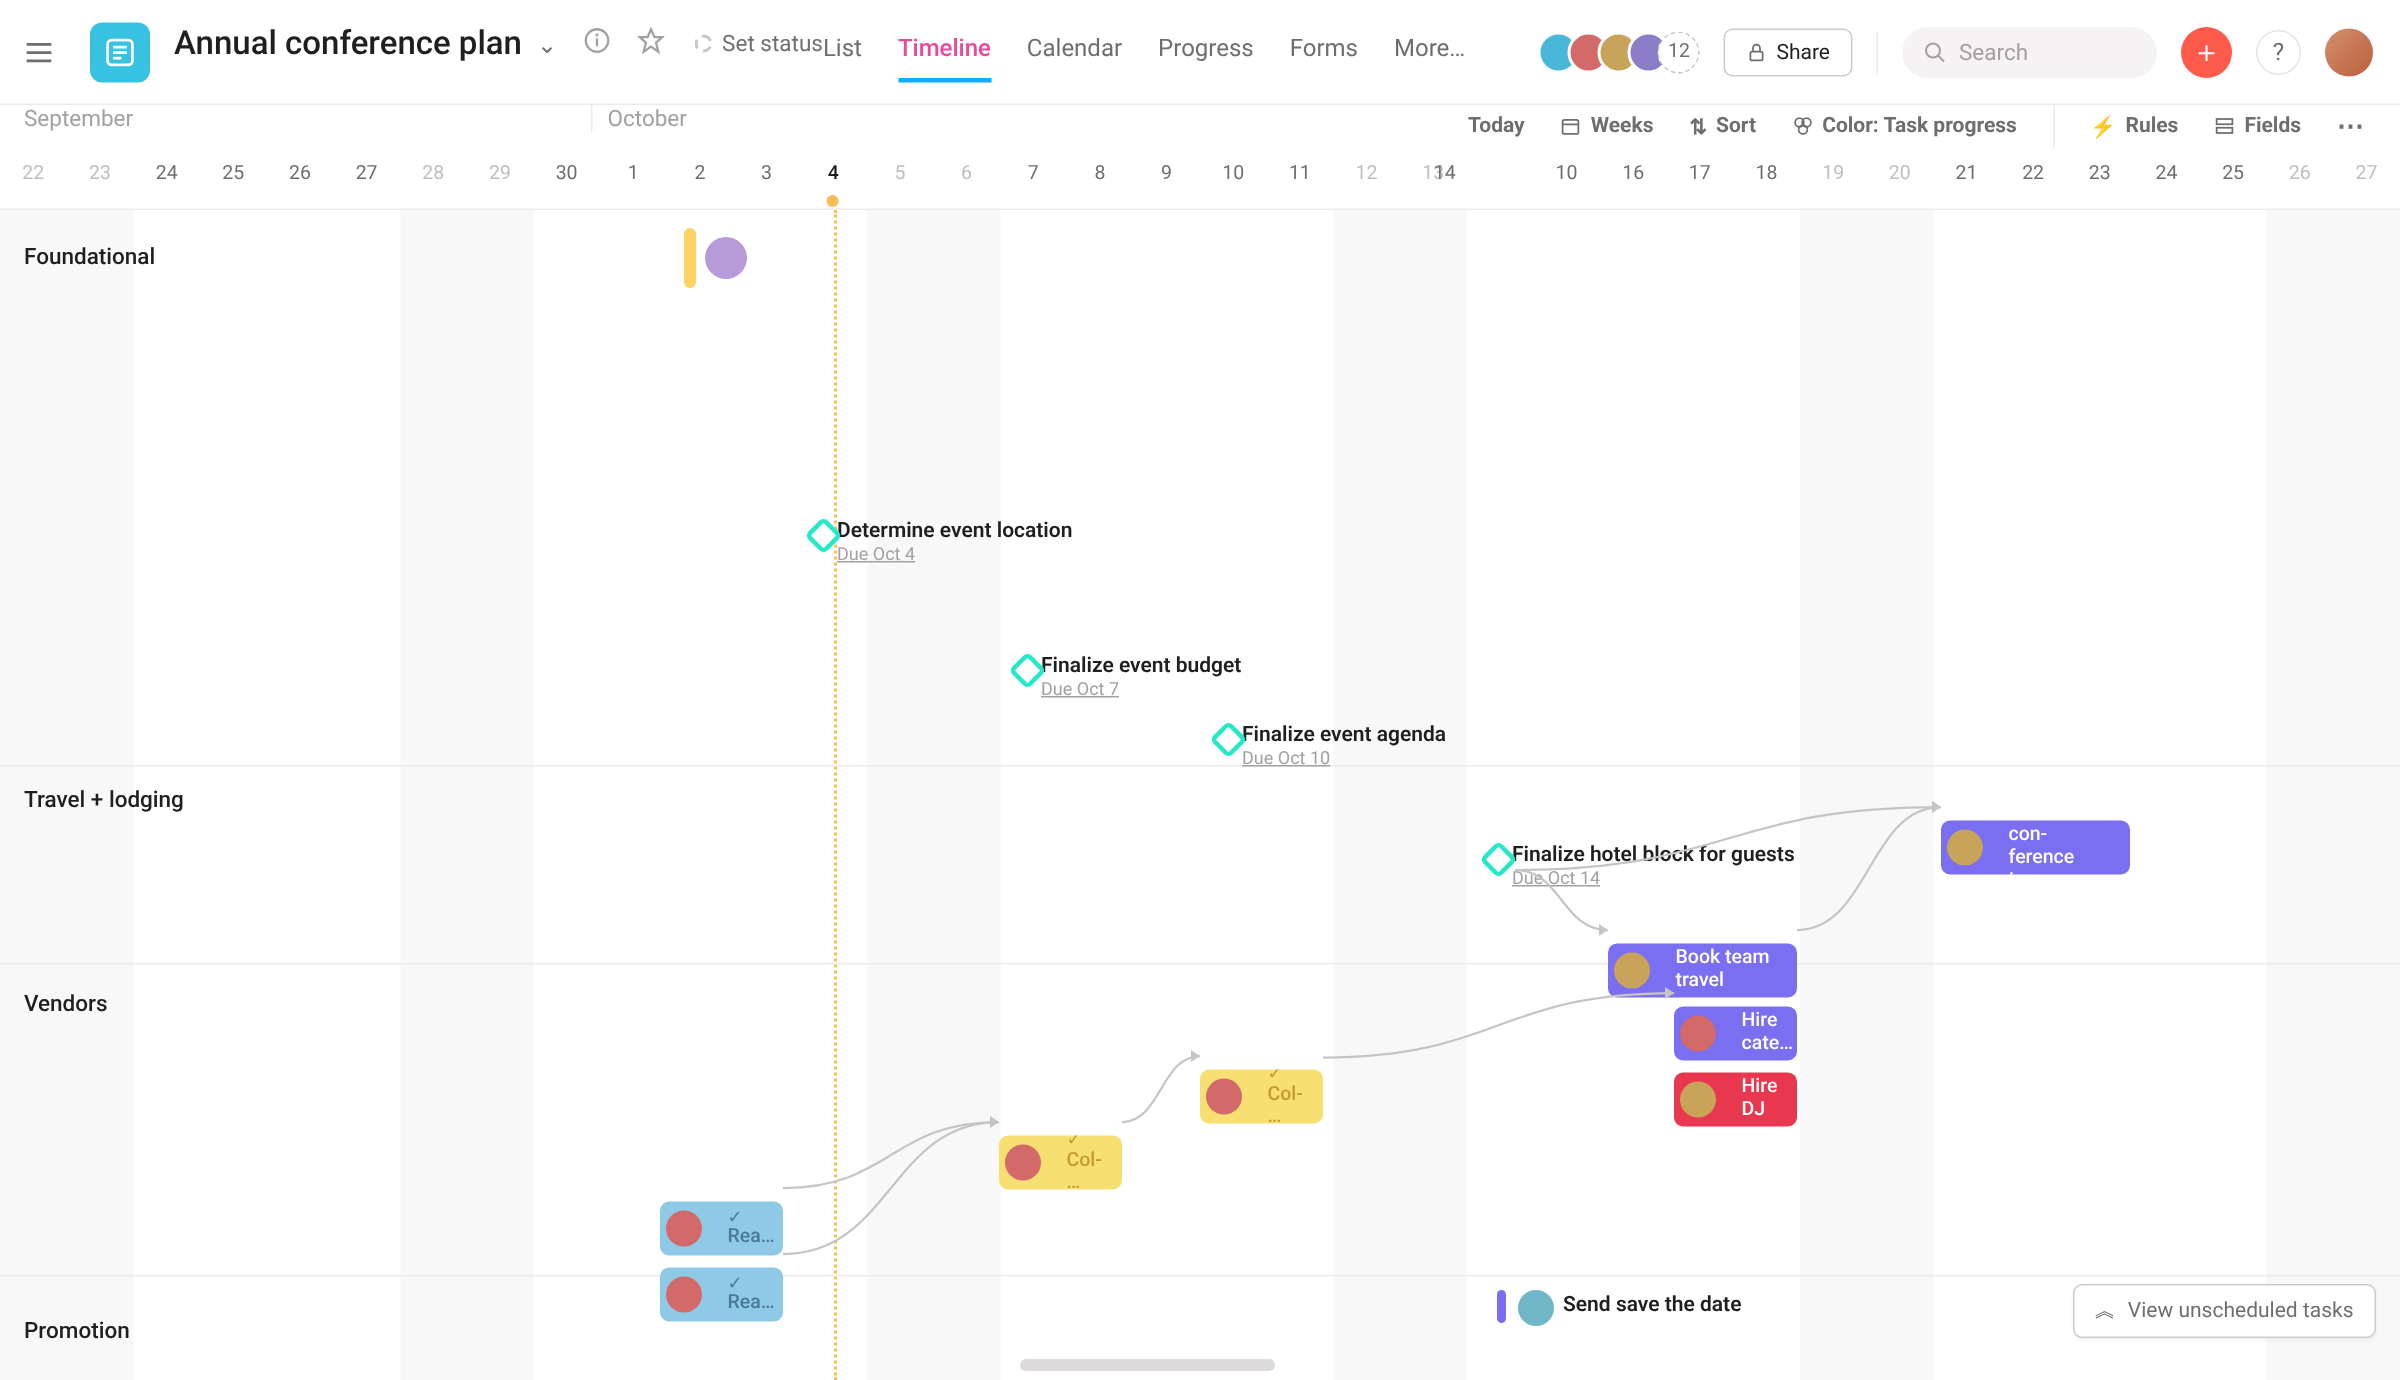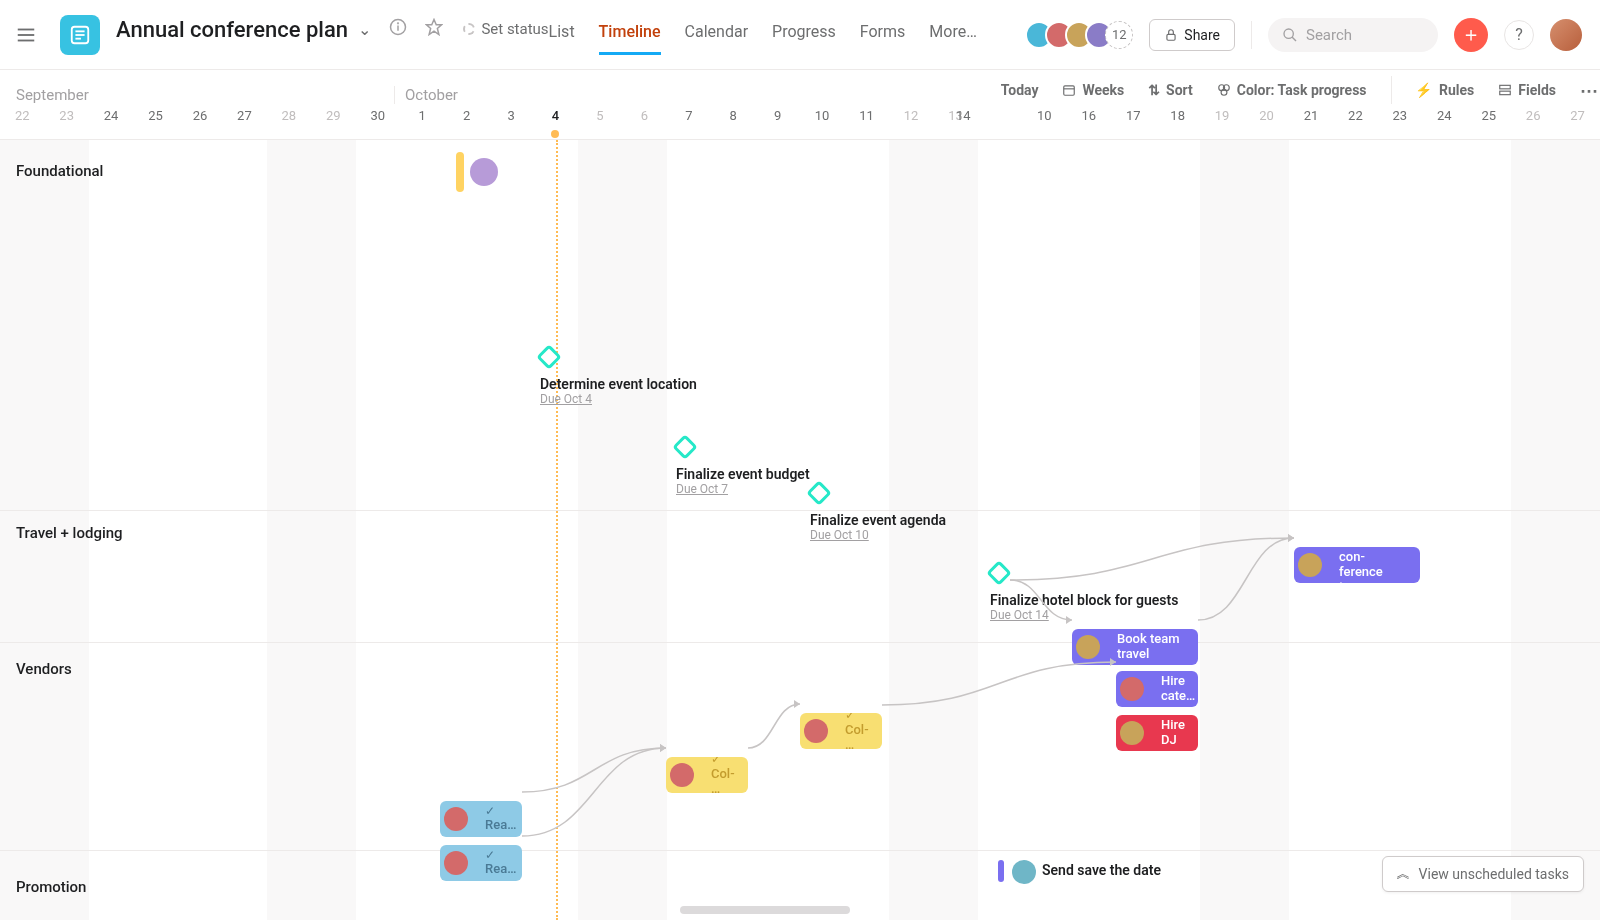--- a/index.html
+++ b/index.html
@@ -13,56 +13,56 @@
   .proj-ico svg { width:22px; height:22px; fill:#fff; }
   .head-stack { display:flex; }
   .title-row { display:flex; align-items:center; height:30px; }
   .title { font-size:22px; font-weight:500; color:#1e1f21; }
   .chev { margin-left:10px; color:#6d6e6f; cursor:pointer; }
   .info-ico, .star-ico { margin-left:18px; color:#a2a0a2; cursor:pointer; }
   .status-btn { margin-left:20px; display:flex; align-items:center; gap:6px; color:#6d6e6f; font-size:15px; cursor:pointer; }
   .status-dot { width:12px; height:12px; border:2px solid #c7c4c4; border-radius:50%; border-style:dashed; }
   .tabs { display:flex; gap:24px; margin-top:2px; }
   .tab { font-size:16px; color:#6d6e6f; padding:6px 0 11px 0; cursor:pointer; }
-  .tab.active { color:#c2410c; border-bottom:3px solid #14aaf5; font-weight:500;text-align:center; }
+  .tab.active { color:#ec4899; border-bottom:3px solid #14aaf5; font-weight:500;text-align:center; }
   .top-right { margin-left:auto; display:flex; align-items:center; gap:16px; }
   .avatars { display:flex; align-items:center; }
   .av { width:28px; height:28px; border-radius:50%; border:2px solid #fff; margin-left:-8px; }
   .av:first-child{ margin-left:0; }
   .avcount { width:28px; height:28px; border-radius:50%; background:#fff; border:1px dashed #c7c4c4; display:flex; align-items:center; justify-content:center; font-size:13px; color:#6d6e6f; margin-left:-8px; }
   .share-btn { height:32px; padding:0 14px; border:1px solid #cfcbcb; border-radius:6px; background:#fff; display:flex; align-items:center; gap:6px; font-size:14px; color:#1e1f21; cursor:pointer; }
   .vdiv { width:1px; height:28px; background:#edeae9; }
   .search { width:170px; height:34px; border-radius:18px; background:#f5f3f3; display:flex; align-items:center; padding:0 14px; gap:8px; color:#a2a0a2; font-size:15px; }
   .plus-btn { width:34px; height:34px; border-radius:50%; background:#ff5b4c; display:flex; align-items:center; justify-content:center; color:#fff; font-size:20px; cursor:pointer; }
   .help-btn { width:30px; height:30px; border-radius:50%; border:1px solid #e8e5e4; display:flex; align-items:center; justify-content:center; color:#6d6e6f; cursor:pointer; }
   .me-av { width:32px; height:32px; border-radius:50%; background:linear-gradient(135deg,#d68f6e,#b85f3c); cursor:pointer; }
 
   
-  .toolbar { height:34px; display:flex; align-items:flex-end; padding:0 0; font-size:14px; color:#6d6e6f; position:relative; }
+  .toolbar { height:34px; display:flex; align-items:flex-start; padding:0 22px; font-size:14px; color:#6d6e6f; position:relative; }
   .month-lbl { position:absolute; font-size:15px; color:#a2a0a2; }
   .tool-right { margin-left:auto; display:flex; align-items:center; gap:24px;font-weight:bold; }
   .tbtn { display:flex; align-items:center; gap:6px; cursor:pointer; }
   .dots { letter-spacing:2px; font-size:18px; cursor:pointer; }
 
   
   .scale { height:36px; position:relative; border-bottom:1px solid #edeae9; }
   .scale-col { position:absolute; top:0; text-align:center; font-size:13px; color:#6d6e6f; height:36px; line-height:24px; }
   .scale-col.we { color:#c0bdbd; }
   .scale-col.today { color:#1e1f21; font-weight:500; }
   .today-dot { width:8px; height:8px; border-radius:50%; background:#ffbb54; position:absolute; left:50%; transform:translateX(-50%); top:26px; }
 
   
   .board { position:relative; height:780px; overflow:hidden; }
   .rowline { position:absolute; left:0; right:0; border-top:1px solid #edeae9; }
   .we-band { position:absolute; top:0; bottom:0; background:#f9f8f8; }
   .col-line-today { position:absolute; top:0; bottom:0; width:0; border-left:2px dotted #ffbb54; }
   .section-lbl { position:absolute; left:16px; font-size:15px; color:#1e1f21; font-weight:500;text-align:center; }
 
   
-  .ms { position:absolute; display:flex; align-items:flex-start; gap:10px;flex-direction:column; }
+  .ms { position:absolute; display:flex; align-items:flex-start; gap:0; }
   .ms .dia { width:18px; height:18px; transform:rotate(45deg); border:3px solid #25e8c8; border-radius:4px; background:#fff; margin-top:2px; }
   .ms .txt .t { font-size:14px; font-weight:600; color:#1e1f21; white-space:nowrap; }
   .ms .txt .d { font-size:12px; color:#a2a0a2;text-decoration:underline; }
 
   
   .done-strip { position:absolute; width:8px; height:40px; border-radius:4px; background:#ffd362; }
   .float-av { position:absolute; width:28px; height:28px; border-radius:50%; }
   .done-lbl { position:absolute; font-size:14px; color:#a2a0a2; }
   .done-lbl .chk { margin-right:4px; }
   .done-lbl .d { font-size:12px; display:block; }

